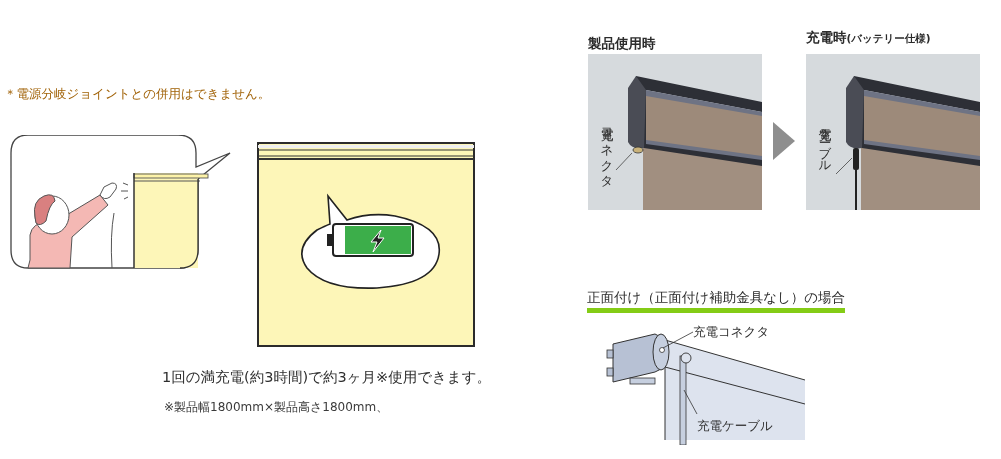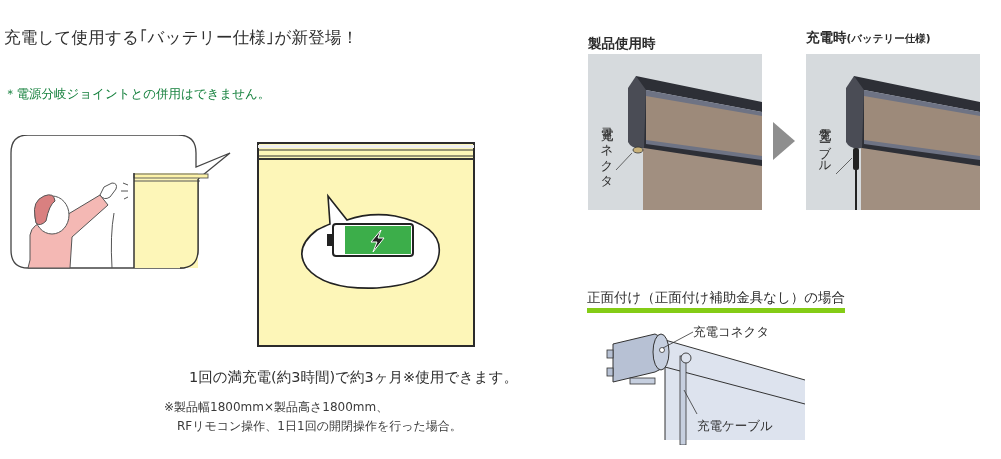--- a/index.html
+++ b/index.html
@@ -1,32 +1,31 @@
 <!DOCTYPE html>
 <html><head>
 <meta charset="utf-8">
 <style>
   html,body{margin:0;padding:0;background:#ffffff;}
   body{width:1001px;height:459px;position:relative;overflow:hidden;font-family:"DejaVu Sans","Liberation Sans",sans-serif;color:#2b2b2b;}
   .abs{position:absolute;}
   .headline{font-size:16.5px;line-height:30px;letter-spacing:0.2px;color:#2e2e2e;white-space:nowrap;}
-  .note{font-size:12.5px;color:#15803d;white-space:nowrap;}
+  .note{font-size:12.5px;color:#a16207;white-space:nowrap;}
   .cap1{font-size:14.5px;color:#2e2e2e;white-space:nowrap;}
   .cap2{font-size:12px;color:#3a3a3a;line-height:19px;white-space:nowrap;}
   .ptitle{font-size:13.5px;font-weight:bold;color:#2b2b2b;white-space:nowrap;}
   .ptitle small{font-size:10.5px;font-weight:bold;}
   .vlabel{writing-mode:vertical-rl;font-size:12.5px;color:#2f2f2f;letter-spacing:1px;}
   .sec2{font-size:13.5px;color:#2b2b2b;white-space:nowrap;}
   .lbl{font-size:12.5px;color:#2f2f2f;white-space:nowrap;}
 </style>
 </head>
 <body>
 
 <div class="abs headline" style="left:4px;top:23px;">
-  <div>充電して使用する｢バッテリー仕様｣が新登場！</div>
 </div>
 <div class="abs note" style="left:4px;top:86px;">＊電源分岐ジョイントとの併用はできません。</div>
 
 <div class="abs" style="left:0;top:135px;width:240px;height:150px;">
   <svg width="240" height="150" viewBox="0 0 240 150">
 
     <path d="M28,0 H178 Q196,0 196,18 V32 L230,18 L198,44 V115 Q198,133 180,133 H28 Q11,133 11,115 V18 Q11,0 28,0 Z" fill="#fff" stroke="#444" stroke-width="1.3"></path>
 
     <rect x="134" y="38" width="64" height="95" fill="#fdf6b8" stroke="none"></rect>
     <rect x="134" y="39" width="74" height="4" fill="#fdf3a8" stroke="#555" stroke-width="0.9"></rect>
@@ -63,24 +62,23 @@
   <div class="abs" style="left:70px;top:80px;width:90px;height:36px;">
     <svg width="90" height="36" viewBox="0 0 90 36">
       <rect x="0" y="12" width="6" height="12" fill="#222"></rect>
       <rect x="6" y="2" width="80" height="32" rx="3" fill="#fff" stroke="#222" stroke-width="2"></rect>
       <rect x="18" y="4" width="66" height="28" fill="#3cae4a"></rect>
       <path d="M54,8 L44,20 L50,20 L46,30 L57,16 L51,16 Z" fill="#222" stroke="#fff" stroke-width="1"></path>
     </svg>
   </div>
 </div>
 
-<div class="abs cap1" style="left:162px;top:368px;margin-left:27px;">1回の満充電(約3時間)で約3ヶ月※使用できます。</div>
+<div class="abs cap1" style="left:162px;top:368px;">1回の満充電(約3時間)で約3ヶ月※使用できます。</div>
 <div class="abs cap2" style="left:164px;top:398px;">
   <div>※製品幅1800mm×製品高さ1800mm、</div>
-  <div style="padding-left:13px;">RFリモコン操作、1日1回の開閉操作を行った場合。</div>
 </div>
 
 <div class="abs ptitle" style="left:588px;top:35px;">製品使用時</div>
 <div class="abs ptitle" style="left:806px;top:29px;">
   <span>充電時</span><small>(バッテリー仕様)</small>
 </div>
 
 <div class="abs" style="left:588px;top:54px;width:174px;height:156px;background:#d6dadd;overflow:hidden;">
   <svg width="174" height="156" viewBox="0 0 174 156">
     <polygon points="55,90 174,98 174,156 55,156" fill="#a18f80"></polygon>

